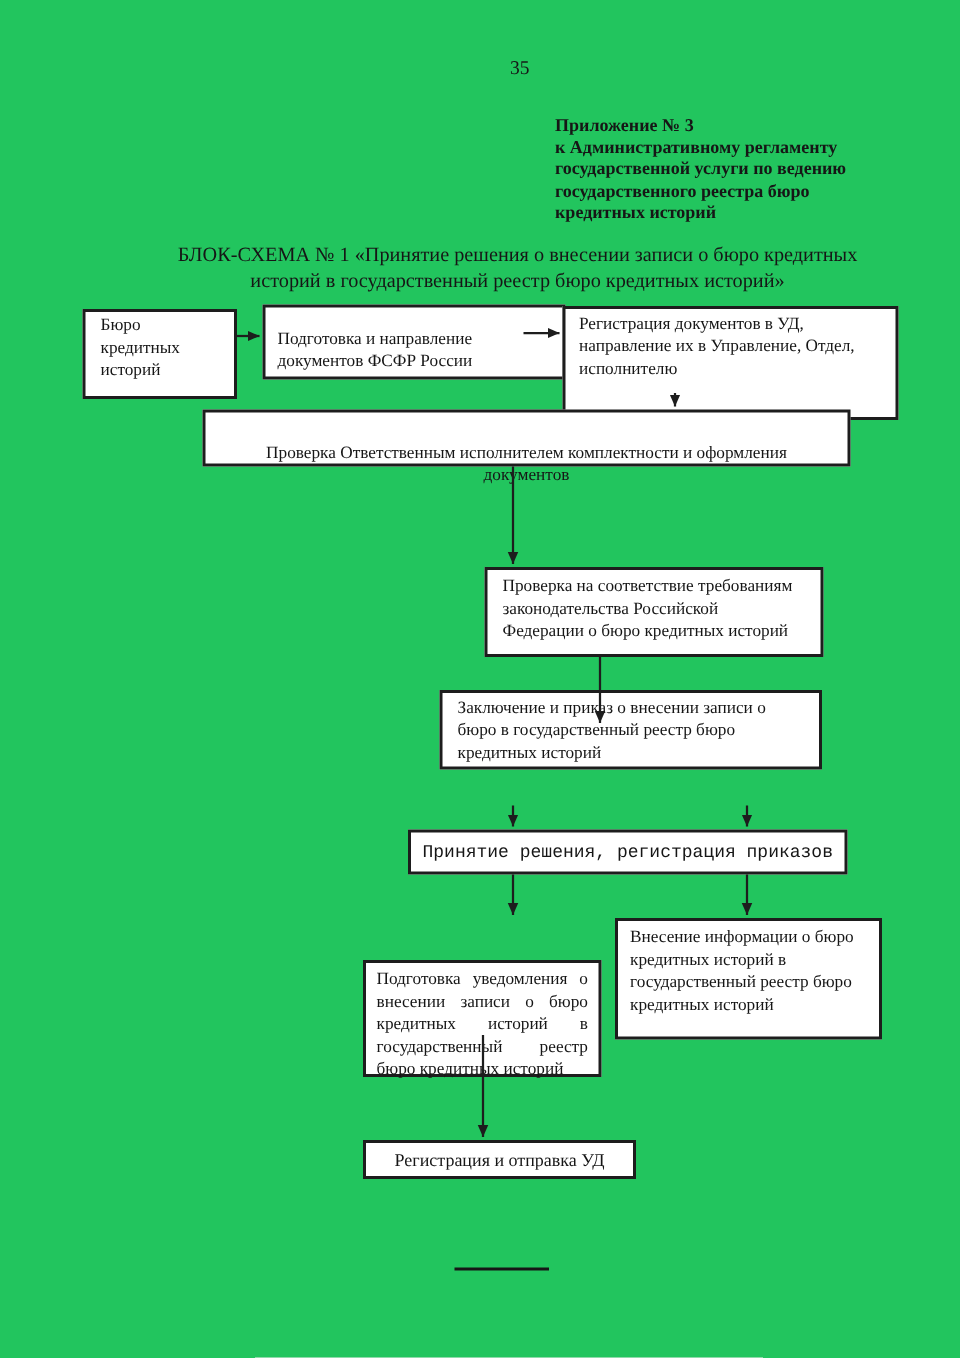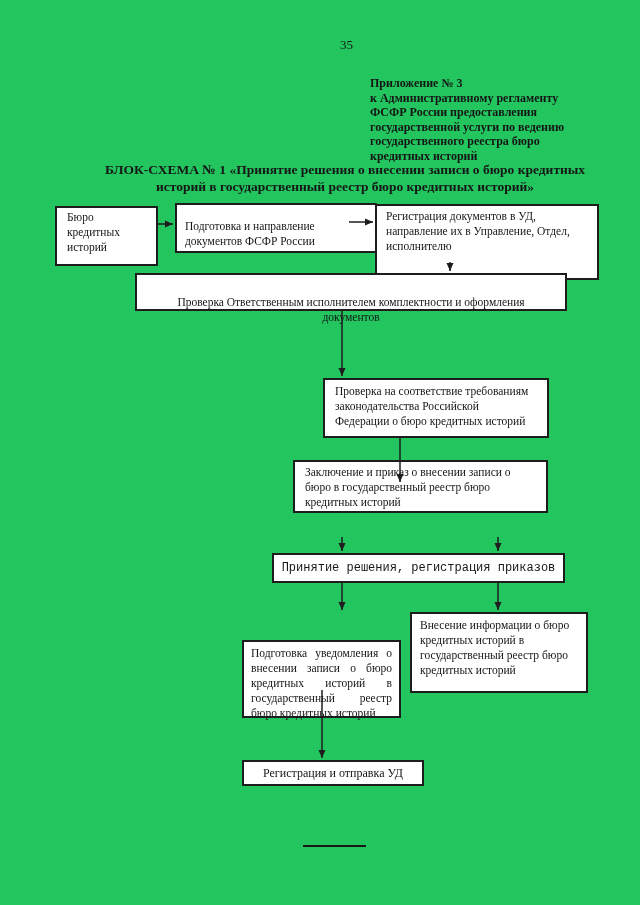--- a/index.html
+++ b/index.html
@@ -14,21 +14,21 @@
   .pageno{
     position:absolute;left:340px;top:37px;
     font-size:13px;
   }
   .header{
     position:absolute;left:370px;top:76px;width:215px;
     font-size:12px;line-height:14.5px;font-weight:bold;
   }
   .title{
     position:absolute;left:60px;top:161px;width:570px;
-    text-align:center;font-weight:bold;
+    text-align:center;font-weight:normal;
     font-size:13.5px;line-height:17px;
   }
   .node{
     position:absolute;box-sizing:border-box;
     border:2px solid #1d1d1d;background:#fff;
     font-size:11.5px;line-height:15px;
     white-space:pre-line;
     z-index:2;
   }
   .n-bureau{left:55px;top:206px;width:103px;height:60px;padding:2px 4px 0 10px;}
@@ -51,21 +51,20 @@
 </head>
 <body>
 
 <div id="page">
 
   <div class="pageno">35</div>
 
   <div class="header">
     <div>Приложение № 3</div>
     <div>к Административному регламенту</div>
-    <div>ФСФР России предоставления</div>
     <div>государственной услуги по ведению</div>
     <div>государственного реестра бюро</div>
     <div>кредитных историй</div>
   </div>
 
   <div class="title">
     <div>БЛОК-СХЕМА № 1 «Принятие решения о внесении записи о бюро кредитных</div>
     <div>историй в государственный реестр бюро кредитных историй»</div>
   </div>
 

